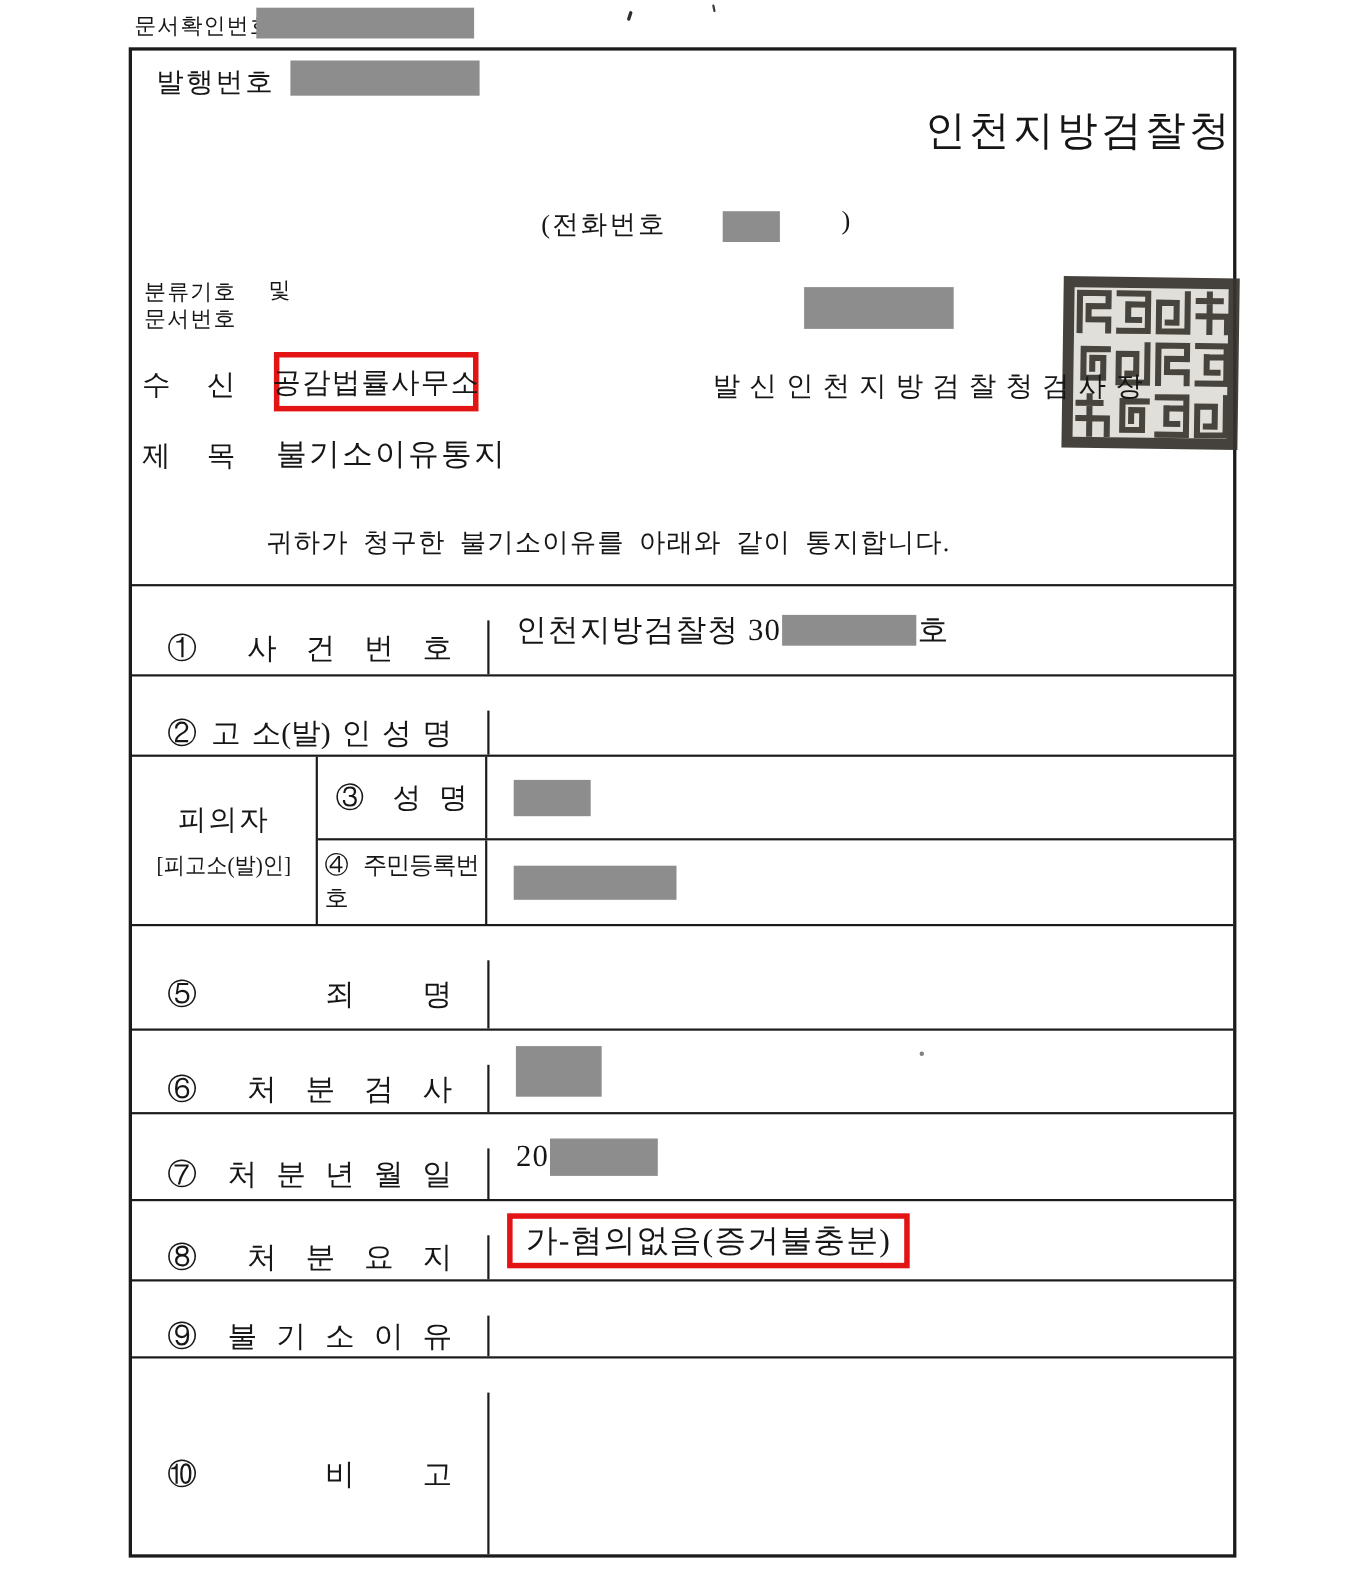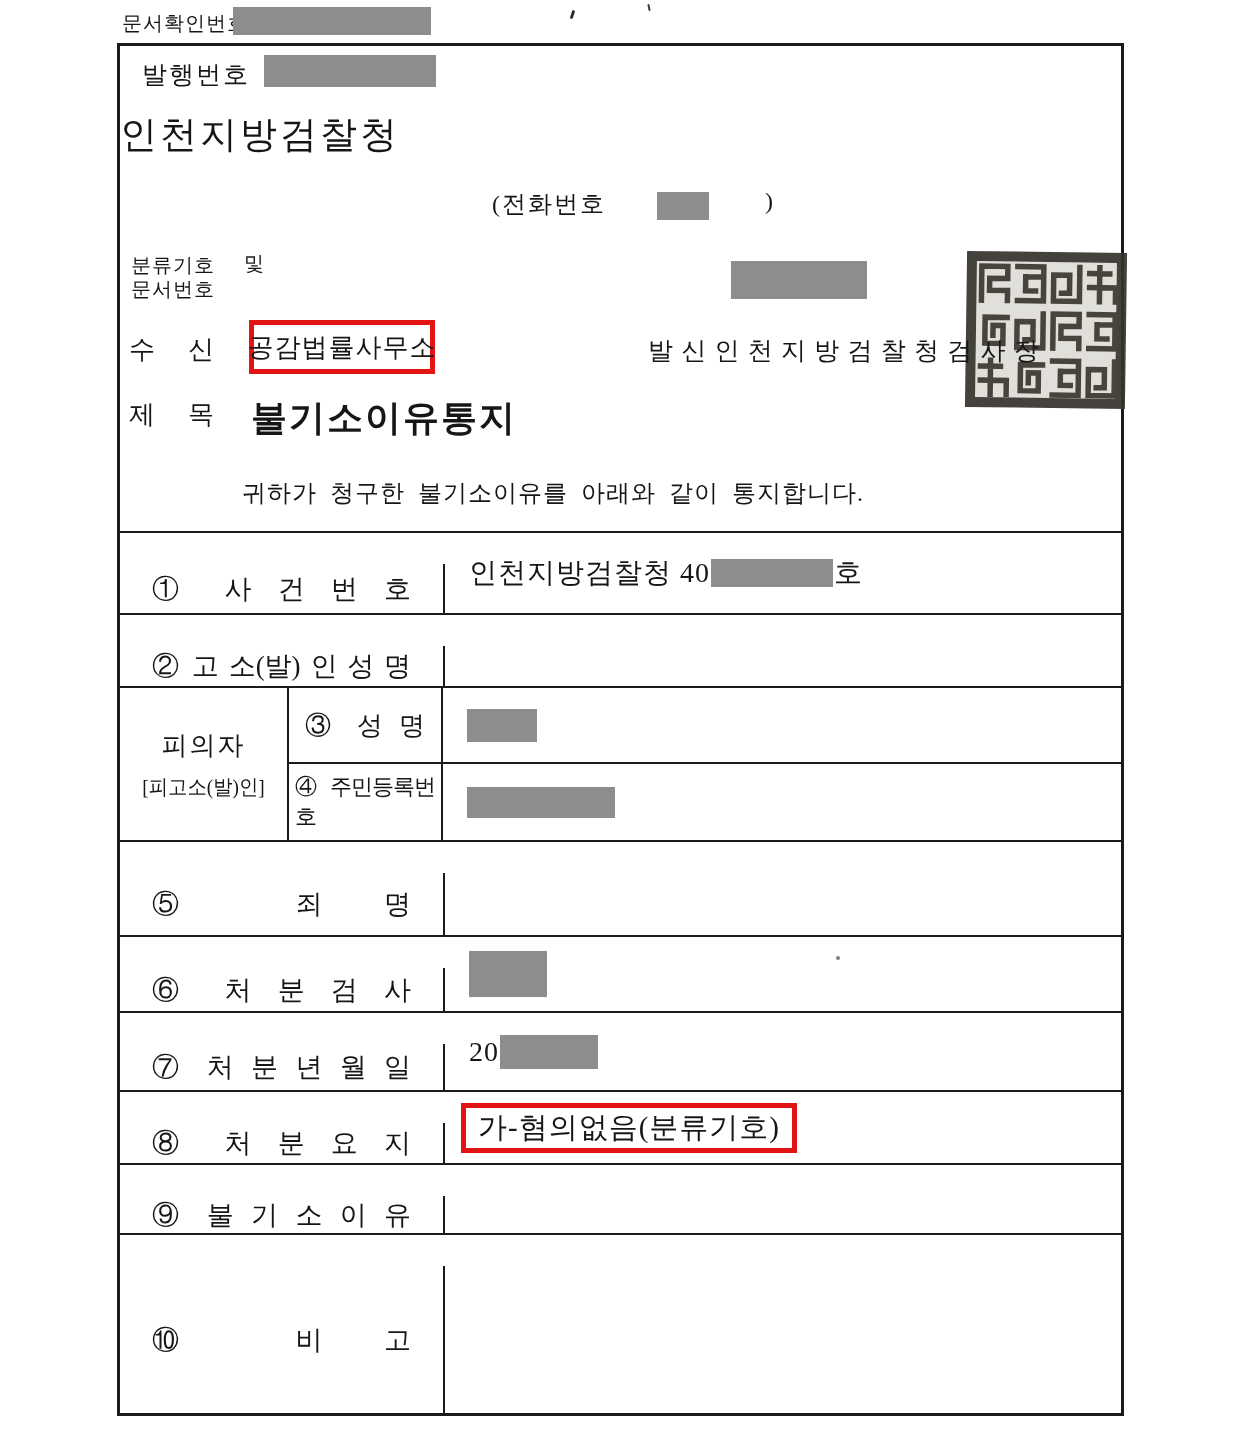--- a/index.html
+++ b/index.html
@@ -14,21 +14,21 @@
   .rd-verify{left:233px;top:7px;width:198px;height:28px;}
 
   
   .doc-border{left:117px;top:43px;width:1007px;height:1373px;
               border:3px solid #1b1b1b;box-sizing:border-box;}
 
   
   .issue-label{left:22px;top:12px;font-size:25px;letter-spacing:2px;}
   .rd-issue{left:144px;top:9px;width:172px;height:32px;}
 
-  .doc-title{left:0;right:0;top:64px;text-align:left;font-size:37px;
+  .doc-title{left:0;right:0;top:48px;text-align:right;font-size:37px;
              letter-spacing:3px;font-weight:500;}
 
   .phone-prefix{left:372px;top:142px;font-size:24px;letter-spacing:2px;}
   .rd-phone{left:537px;top:146px;width:52px;height:28px;}
   .phone-suffix{left:645px;top:142px;font-size:24px;}
 
   .class-l1{left:11px;top:206px;font-size:20px;letter-spacing:1px;}
   .class-and{left:124px;top:204px;font-size:20px;}
   .class-l2{left:11px;top:230px;font-size:20px;letter-spacing:1px;}
   .rd-class{left:611px;top:215px;width:136px;height:38px;}
@@ -38,21 +38,21 @@
   .red-box{border:5px solid #e31414;box-sizing:border-box;display:flex;
            align-items:center;justify-content:center;}
   .recv-box{left:129px;top:274px;width:186px;height:54px;}
   .recv-value{font-size:26px;letter-spacing:1px;white-space:nowrap;}
 
   .sender-line{left:528px;top:288px;font-size:25px;letter-spacing:1px;
                white-space:nowrap;z-index:6;}
 
   .subj-1{left:9px;top:351px;font-size:26px;}
   .subj-2{left:68px;top:351px;font-size:26px;}
-  .subj-value{left:131px;top:348px;font-size:36px;font-weight:bold;letter-spacing:2px;}
+  .subj-value{left:131px;top:348px;font-size:28px;font-weight:normal;letter-spacing:2px;}
 
   .intro-line{left:122px;top:431px;font-size:24px;word-spacing:6px;letter-spacing:1px;}
 
   
   .table{left:0;right:0;top:485px;bottom:0;border-top:2px solid #1b1b1b;
          display:flex;flex-direction:column;}
   .trow{display:flex;border-bottom:2px solid #1b1b1b;box-sizing:border-box;}
   .trow.last{border-bottom:none;flex:1;gap:11px;}
   .tlabel{width:325px;border-right:2px solid #1b1b1b;box-sizing:border-box;
           display:flex;align-items:center;padding:0 32px;font-size:27px;margin-top:31px;}
@@ -135,21 +135,21 @@
 
     <div class="abs intro-line">귀하가 청구한 불기소이유를 아래와 같이 통지합니다.</div>
 
     <div class="abs table">
 
       <div class="trow" style="height:82px">
         <div class="tlabel">
           <div class="jl">① 사 건 번 호</div>
         </div>
         <div class="tvalue">
-          <span>인천지방검찰청 40</span>
+          <span>인천지방검찰청 30</span>
           <span class="redact-inline rd-case"></span>
           <span>호</span>
         </div>
       </div>
 
       <div class="trow" style="height:73px">
         <div class="tlabel">
           <div class="jl">② 고 소(발) 인 성 명</div>
         </div>
         <div class="tvalue">
@@ -206,21 +206,21 @@
           <span class="redact-inline rd-date"></span>
         </div>
       </div>
 
       <div class="trow" style="height:73px">
         <div class="tlabel">
           <div class="jl">⑧ 처 분 요 지</div>
         </div>
         <div class="tvalue">
           <span class="red-box vred">
-            <span>가-혐의없음(분류기호)</span>
+            <span>가-혐의없음(증거불충분)</span>
           </span>
         </div>
       </div>
 
       <div class="trow" style="height:70px">
         <div class="tlabel">
           <div class="jl">⑨ 불 기 소 이 유</div>
         </div>
       </div>
 

